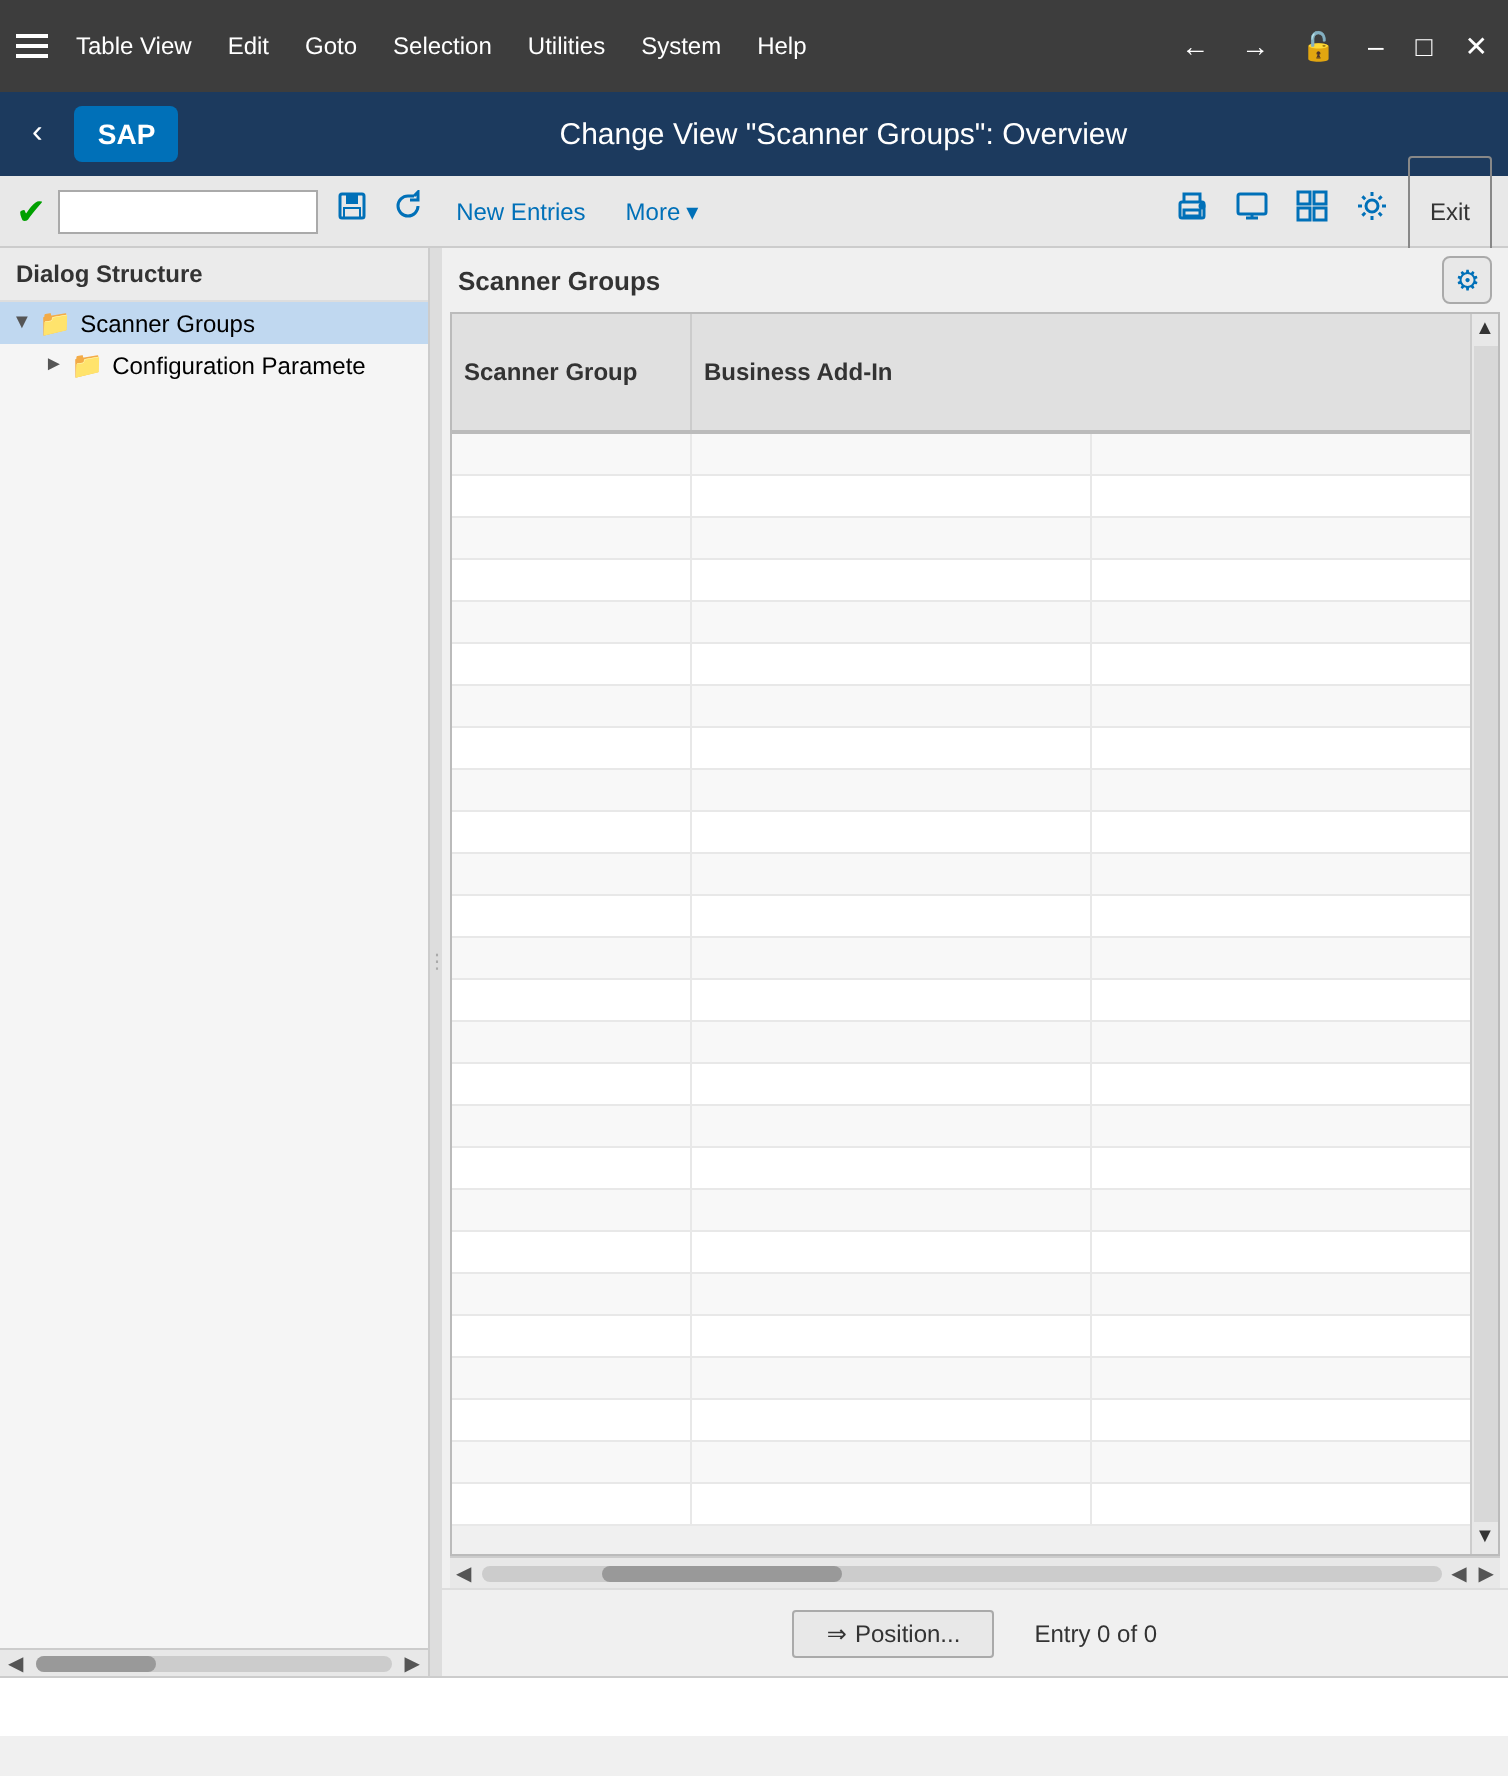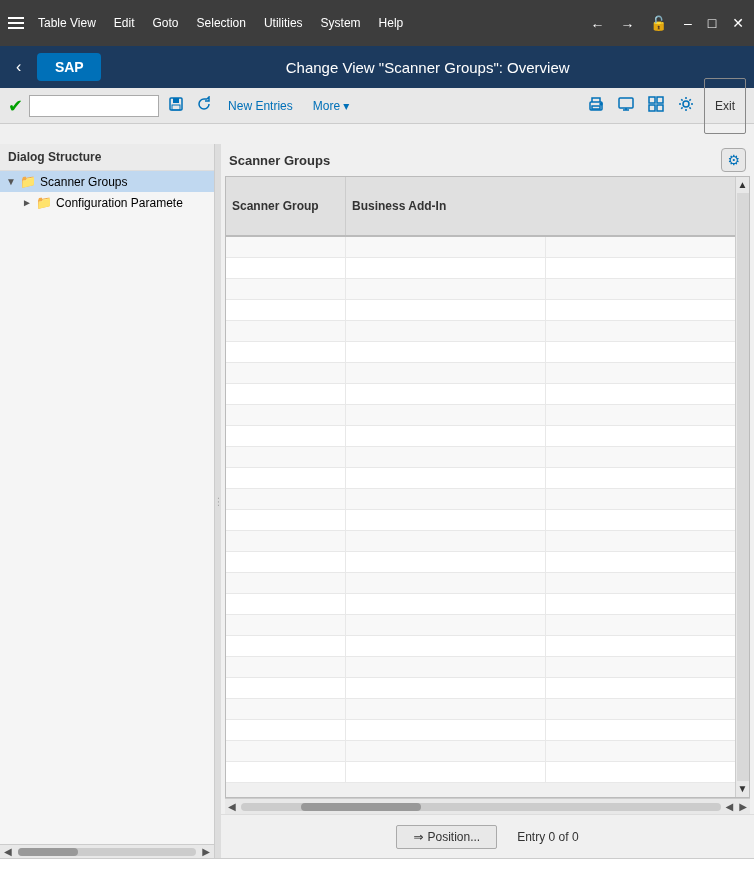--- a/index.html
+++ b/index.html
@@ -35,21 +35,21 @@
       height: 42px;
       padding: 0 8px;
       gap: 8px;
     }
     .back-btn {
       color: #fff; font-size: 16px; cursor: pointer; padding: 4px 8px; border-radius: 2px;
     }
     .sap-logo {
       background: #0070b8;
       border-radius: 4px;
-      width: 64px;
+      width: 52px;
       height: 28px;
       display: flex; align-items: center; justify-content: center;
       font-weight: bold; color: #fff; font-size: 14px;
     }
     .titlebar-title {
       flex: 1; text-align: center; font-size: 15px; font-weight: normal;
     }
 
     
     .toolbar {
@@ -86,21 +86,20 @@
     .exit-btn {
       background: none; border: 1px solid #888; padding: 20px 10px;
       cursor: pointer; font-size: 12px; color: #333; border-radius: 2px;
     }
 
     
     .main-content {
       display: flex;
       height: calc(888px - 30px - 42px - 36px - 36px - 30px);
       background: #701a75;
-      margin-top: 20px;
     }
 
     
     .left-panel {
       width: 215px;
       min-width: 215px;
       background: #f5f5f5;
       border-right: 1px solid #ccc;
       display: flex;
       flex-direction: column;

